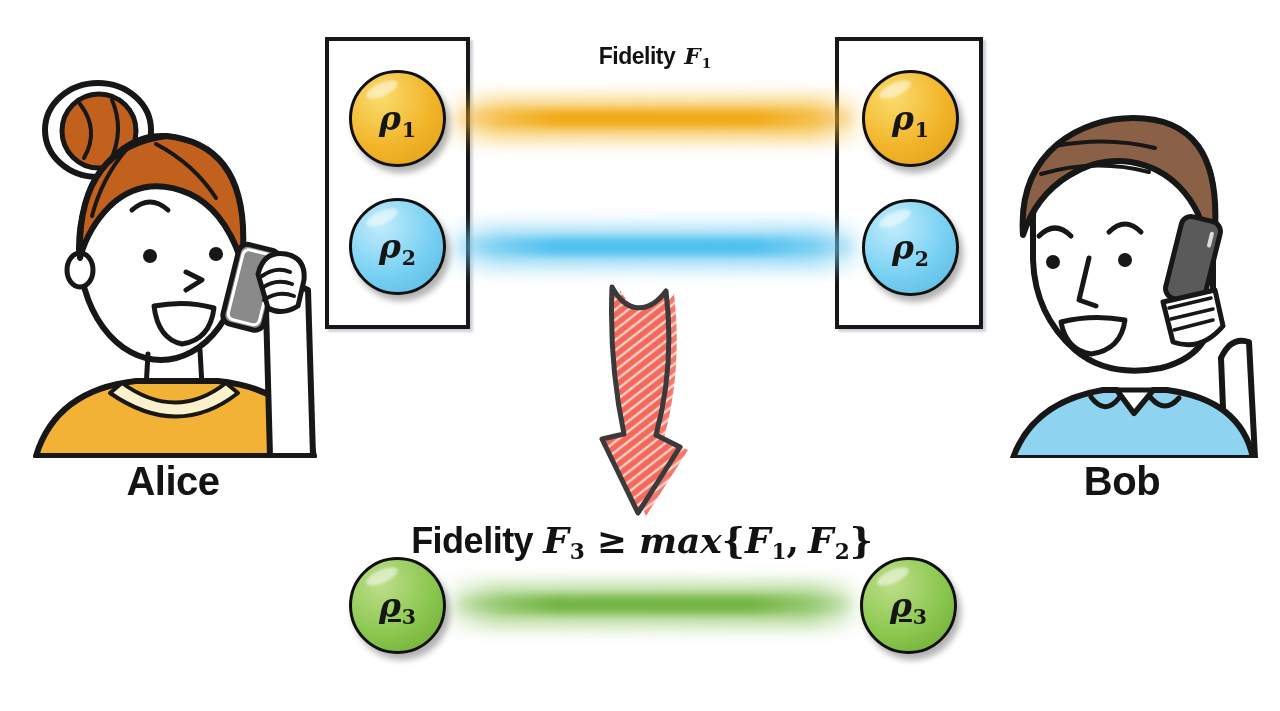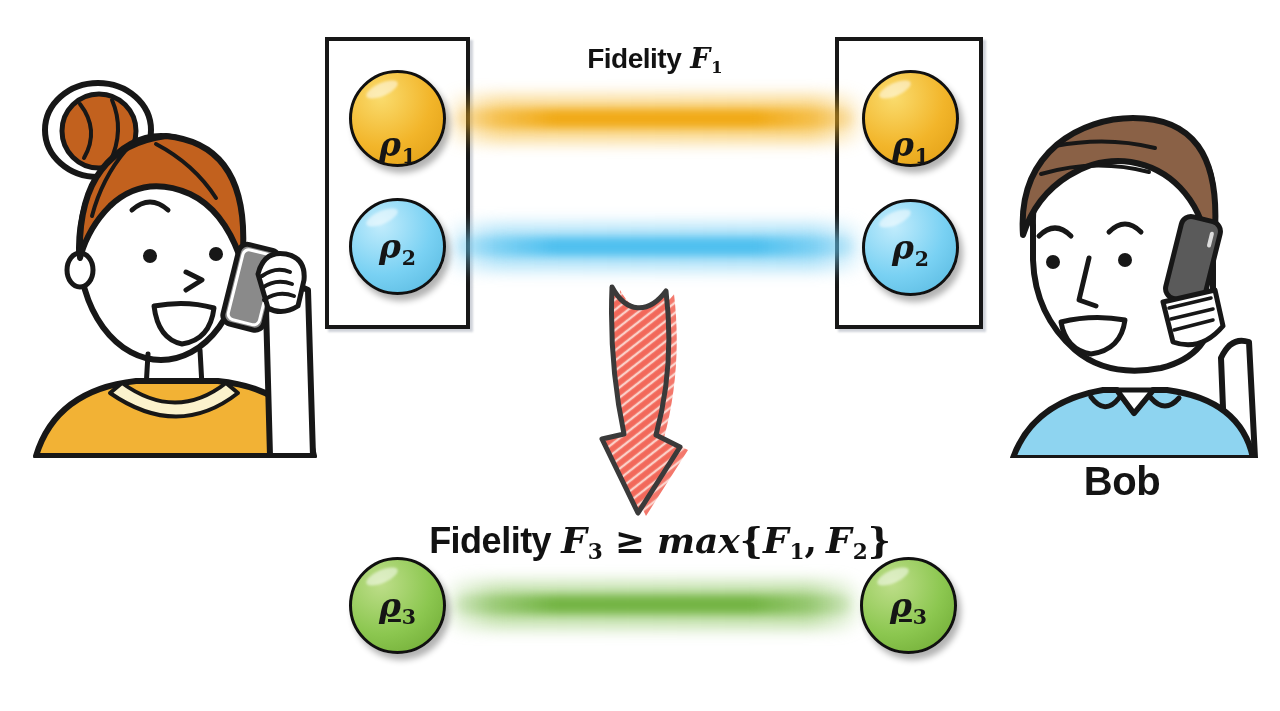--- a/index.html
+++ b/index.html
@@ -41,38 +41,38 @@
     box-shadow:4px 6px 6px rgba(0,0,0,.30);
     font-family:"DejaVu Serif",serif; font-weight:bold; font-style:italic;
     font-size:33px; color:#151515;
   }
   .particle::before {
     content:""; position:absolute; left:13px; top:10px; width:34px; height:13px;
     border-radius:50%; background:rgba(255,255,255,.5);
     transform:rotate(-24deg); filter:blur(1px);
   }
   .particle sub { font-size:0.62em; font-style:normal; line-height:0; vertical-align:-0.35em; margin-left:1px; }
-  .particle.yellow { background:radial-gradient(circle at 32% 26%, #fadc6e, #f2b52a 55%, #df9c12);align-items:flex-end; }
+  .particle.yellow { background:radial-gradient(circle at 32% 26%, #fadc6e, #f2b52a 55%, #df9c12); }
   .particle.blue   { background:radial-gradient(circle at 32% 26%, #c2ecfc, #79d1f3 55%, #54b6dd); }
   .particle.green  { background:radial-gradient(circle at 32% 26%, #bede8a, #8cc750 55%, #6ca731);text-decoration:underline; }
 
   
   .link-label {
     position:absolute; left:425px; width:460px; text-align:center;
-    font-size:28px; color:#121212; white-space:nowrap;
+    font-size:23px; color:#121212; white-space:nowrap;
   }
   .word { font-weight:bold; letter-spacing:-0.5px; }
   .math { font-family:"DejaVu Serif",serif; font-style:italic; font-weight:bold; }
   .math sub { font-size:0.6em; font-style:normal; line-height:0; vertical-align:-0.3em; margin-left:1px; }
   .link-label .math { margin-left:9px; }
   .link-label.f1 { top:42px; }
   .link-label.f2 { top:169px; }
 
   .equation {
-    position:absolute; left:310px; top:519px; width:700px; text-align:center;
+    position:absolute; left:292px; top:519px; width:700px; text-align:center;
     font-size:36px; color:#121212; white-space:nowrap;
   }
   .equation .math.sym   { margin-left:10px; }
   .equation .math.rel   { margin:0 12px; }
   .equation .brace      { font-style:normal; font-weight:bold; font-family:"DejaVu Serif",serif; }
   .equation .sep        { margin-right:9px; font-style:normal; }
 
   .person-label {
     position:absolute; width:220px; text-align:center;
     font-size:40px; font-weight:bold; color:#141414; letter-spacing:-0.5px;
@@ -122,20 +122,21 @@
 
       <g transform="rotate(14 232 210)">
         <rect x="212" y="168" width="42" height="82" rx="9" fill="#8A8A8A" stroke="#171717" stroke-width="5"></rect>
         <rect x="217" y="173" width="32" height="72" rx="6" fill="none" stroke="#ffffff" stroke-width="3"></rect>
       </g>
 
       <path d="M 240,196 Q 246,172 268,176 Q 288,180 286,202 L 280,228 Q 264,238 250,230 Z" fill="#ffffff" stroke="#171717" stroke-width="5" stroke-linejoin="round"></path>
       <path d="M 244,198 Q 258,188 272,194 M 244,210 Q 258,200 274,206 M 246,222 Q 260,212 276,218" fill="none" stroke="#171717" stroke-width="4" stroke-linecap="round"></path>
     </svg>
   </div>
+  <div class="person-label alice">Alice</div>
 
   <div class="figure bob">
     <svg width="255" height="348" viewBox="0 0 255 348">
 
       <path d="M 30,115 Q 28,40 95,28 L 150,24 Q 208,28 210,82 L 210,195 Q 210,245 158,258 Q 105,268 72,240 Q 32,205 30,150 Z" fill="#ffffff" stroke="#171717" stroke-width="6" stroke-linejoin="round"></path>
 
       <path d="M 20,125 C 14,40 80,8 130,8 C 190,8 216,45 212,120 L 205,136 C 196,86 165,58 128,52 C 88,46 38,70 20,125 Z" fill="#8A6146" stroke="#171717" stroke-width="6" stroke-linejoin="round"></path>
       <path d="M 52,36 Q 104,26 152,38 M 38,64 Q 92,48 146,62" fill="none" stroke="#171717" stroke-width="4" stroke-linecap="round"></path>
 
       <path d="M 36,126 Q 52,110 68,126 M 106,122 Q 122,106 138,122" fill="none" stroke="#171717" stroke-width="5" stroke-linecap="round"></path>

